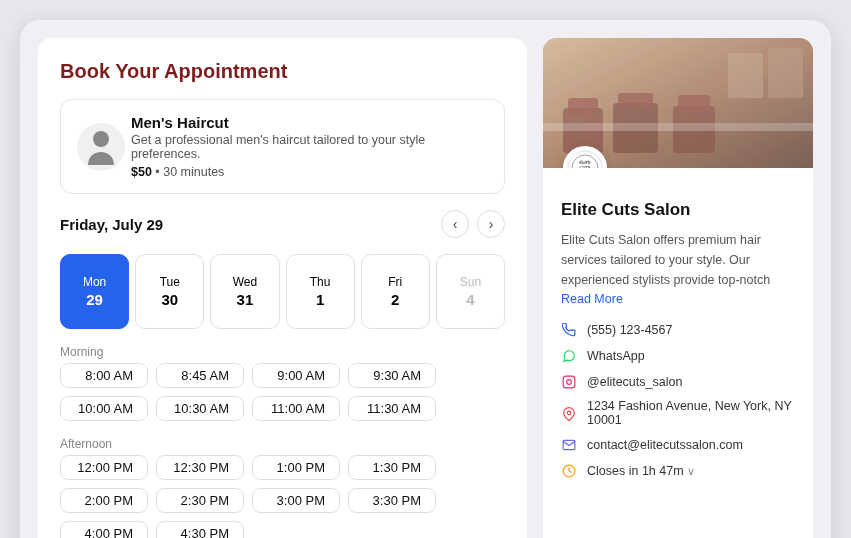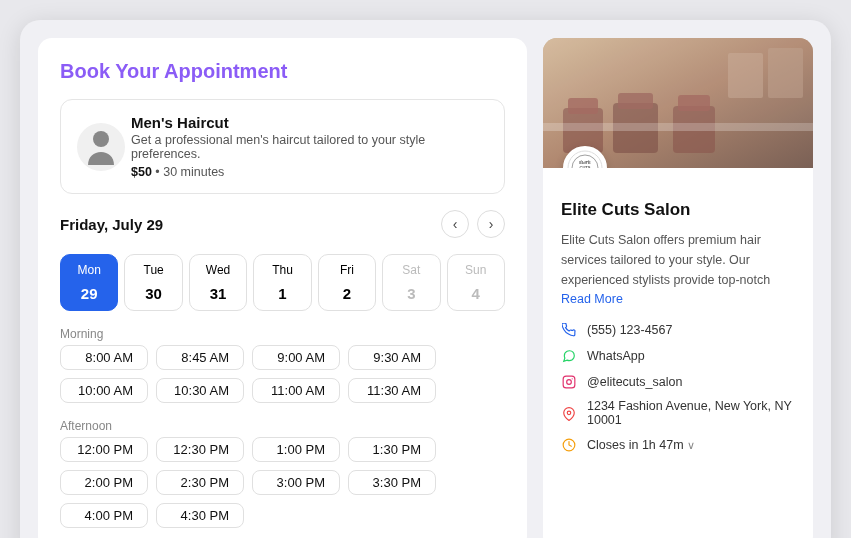--- a/index.html
+++ b/index.html
@@ -28,21 +28,21 @@
       background: #ffffff;
       border-radius: 14px;
       padding: 22px 22px 22px 22px;
       display: flex;
       flex-direction: column;
       gap: 16px;
     }
     .page-title {
       font-size: 20px;
       font-weight: 700;
-      color: #8b5cf6;
+      color: #7f1d1d;
     }
     .service-card {
       border: 1px solid #e5e5e5;
       border-radius: 12px;
       padding: 14px 16px;
       display: flex;
       align-items: center;
       gap: 6px;
     }
     .service-avatar {
@@ -105,28 +105,28 @@
     }
     
     .day-picker {
       display: flex;
       gap: 6px;
     }
     .day-btn {
       flex: 1;
       border: 1px solid #e0e0e0;
       border-radius: 10px;
-      padding: 8px 4px;
+      padding: 20px 4px;
       text-align: center;
       cursor: pointer;
       background: #fff;
       display: flex;
       flex-direction: column;
       align-items: center;
-      gap: 8px;
+      gap: 2px;
     }
     .day-btn.active {
       background: #2563eb;
       border-color: #2563eb;
       color: #fff;
     }
     .day-btn.disabled {
       color: #bbb;
       cursor: default;
     }
@@ -319,24 +319,20 @@
           <span class="day-name">Wed</span>
           <span class="day-num">31</span>
         </button>
         <button class="day-btn">
           <span class="day-name">Thu</span>
           <span class="day-num">1</span>
         </button>
         <button class="day-btn">
           <span class="day-name">Fri</span>
           <span class="day-num">2</span>
-        </button>
-        <button class="day-btn disabled">
-          <span class="day-name">Sat</span>
-          <span class="day-num">3</span>
         </button>
         <button class="day-btn disabled">
           <span class="day-name">Sun</span>
           <span class="day-num">4</span>
         </button>
       </div>
 
     <div>
       <div class="time-section-label">Morning</div>
       <div class="time-grid" id="morning-grid">
@@ -452,20 +448,29 @@
         <div class="contact-item">
           <div class="contact-icon location-icon">
             <svg width="14" height="14" viewBox="0 0 24 24" fill="none" stroke="#ef4444" stroke-width="2" stroke-linecap="round">
               <path d="M21 10c0 7-9 13-9 13s-9-6-9-13a9 9 0 0118 0z"></path>
               <circle cx="12" cy="10" r="3"></circle>
             </svg>
           </div>
           <span>1234 Fashion Avenue, New York, NY 10001</span>
         </div>
 
+        <div class="contact-item">
+          <div class="contact-icon email-icon">
+            <svg width="14" height="14" viewBox="0 0 24 24" fill="none" stroke="#6366f1" stroke-width="2" stroke-linecap="round">
+              <path d="M4 4h16c1.1 0 2 .9 2 2v12c0 1.1-.9 2-2 2H4c-1.1 0-2-.9-2-2V6c0-1.1.9-2 2-2z"></path>
+              <polyline points="22,6 12,13 2,6"></polyline>
+            </svg>
+          </div>
+          <span>contact@elitecutssalon.com</span>
+        </div>
 
         <div class="contact-item">
           <div class="contact-icon clock-icon">
             <svg width="14" height="14" viewBox="0 0 24 24" fill="none" stroke="#f59e0b" stroke-width="2" stroke-linecap="round">
               <circle cx="12" cy="12" r="10"></circle>
               <polyline points="12,6 12,12 16,14"></polyline>
             </svg>
           </div>
           <span>
             <span>Closes in 1h 47m</span>

